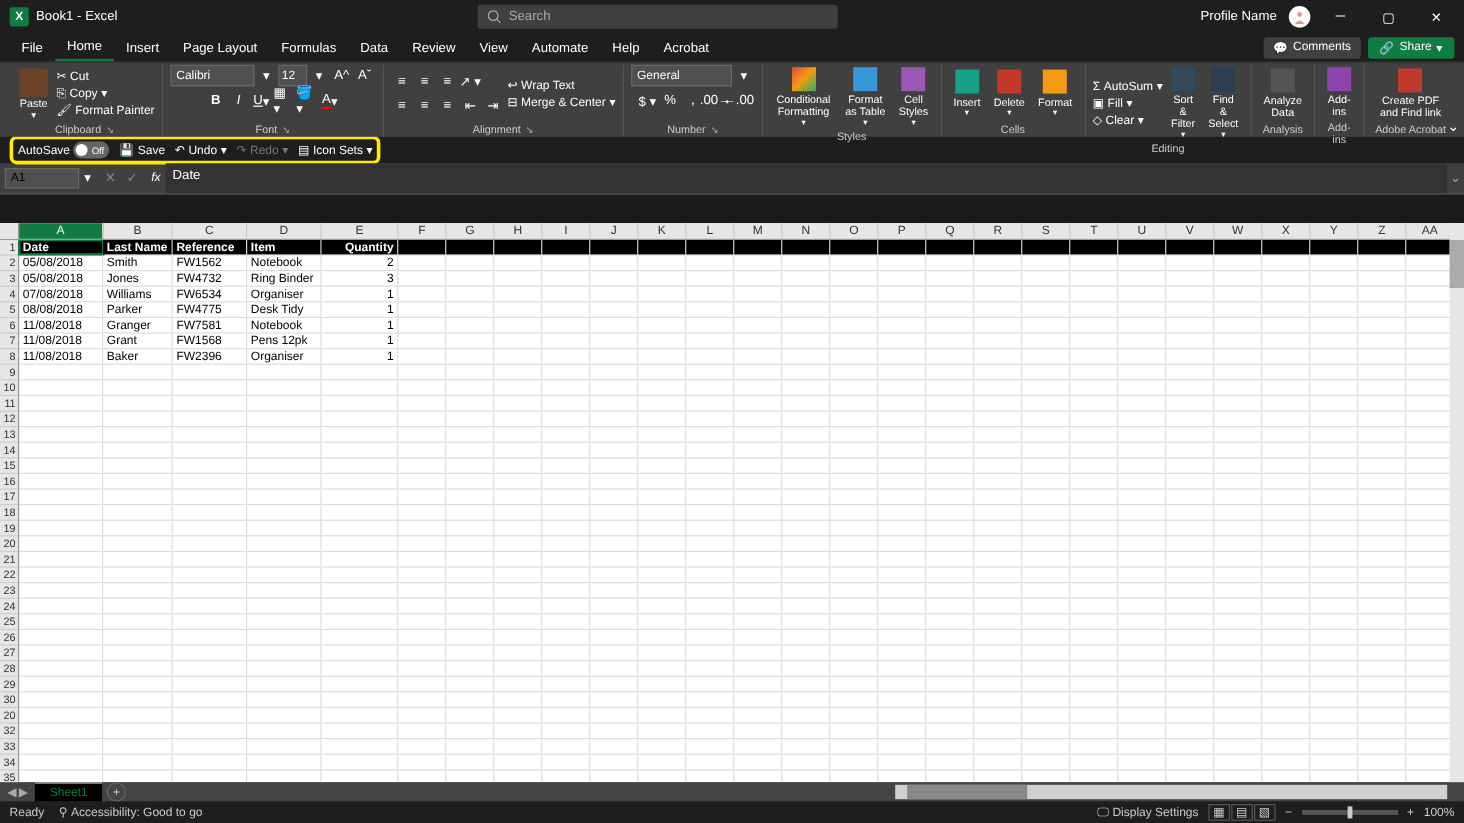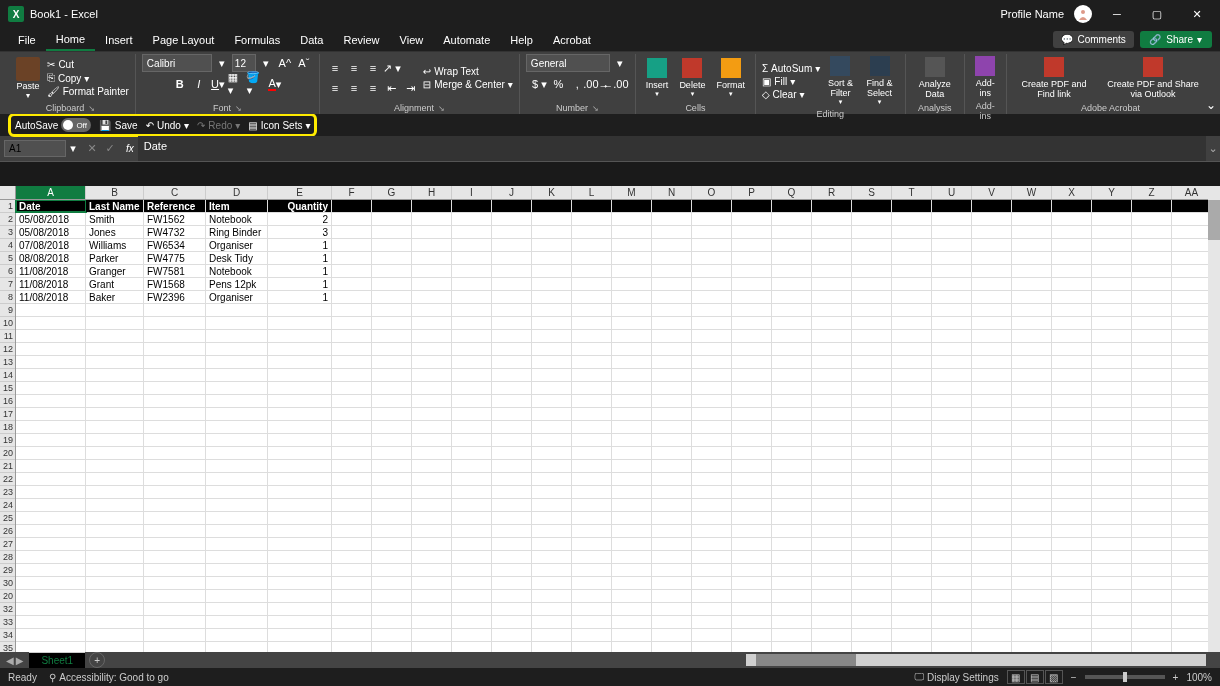--- a/index.html
+++ b/index.html
@@ -107,20 +107,27 @@
 svg { display: block; }
 </style>
 </head>
 <body>
 
 <div class="title-bar">
   <div class="excel-icon">X</div>
   <span class="title-text">
     <span>Book1</span> - <span>Excel</span>
   </span>
+  <div class="search-box">
+    <svg width="12" height="12" viewBox="0 0 12 12">
+        <circle cx="5" cy="5" r="4" stroke="#aaa" fill="none"></circle>
+        <line x1="8" y1="8" x2="11" y2="11" stroke="#aaa"></line>
+      </svg>
+    <span>Search</span>
+  </div>
   <div class="title-right">
     <span>Profile Name</span>
     <div class="avatar">
       <svg width="12" height="12" viewBox="0 0 12 12">
           <circle cx="6" cy="4" r="2" fill="#d98"></circle>
           <path d="M2 12 Q6 6 10 12" fill="#d98"></path>
         </svg>
     </div>
     <div class="win-btn">─</div>
     <div class="win-btn">▢</div>
@@ -246,20 +253,40 @@
         <span class="btn-sm">.00→</span>
         <span class="btn-sm">←.00</span>
       </div>
     </div>
     <div class="ribbon-group-label">
         <span>Number</span>
         <span class="dlg-launcher">↘</span>
       </div>
   </div>
 
+  <div class="ribbon-group">
+    <div class="ribbon-group-content">
+      <div class="big-btn">
+          <div class="big-btn-icon cf-icon"></div>
+          <span>Conditional Formatting</span>
+          <span style="font-size:7px">▾</span>
+        </div>
+      <div class="big-btn">
+          <div class="big-btn-icon ft-icon"></div>
+          <span>Format as Table</span>
+          <span style="font-size:7px">▾</span>
+        </div>
+      <div class="big-btn">
+          <div class="big-btn-icon cs-icon"></div>
+          <span>Cell Styles</span>
+          <span style="font-size:7px">▾</span>
+        </div>
+    </div>
+    <div class="ribbon-group-label">Styles</div>
+  </div>
 
   <div class="ribbon-group">
     <div class="ribbon-group-content">
       <div class="big-btn">
           <div class="big-btn-icon ins-icon"></div>
           <span>Insert</span>
           <span style="font-size:7px">▾</span>
         </div>
       <div class="big-btn">
           <div class="big-btn-icon del-icon"></div>
@@ -314,24 +341,20 @@
         </div>
     </div>
     <div class="ribbon-group-label">Add-ins</div>
   </div>
 
   <div class="ribbon-group" style="border-right:none">
     <div class="ribbon-group-content">
       <div class="big-btn">
           <div class="big-btn-icon pdf-icon"></div>
           <span>Create PDF and Find link</span>
-        </div>
-      <div class="big-btn">
-          <div class="big-btn-icon pdf-icon"></div>
-          <span>Create PDF and Share via Outlook</span>
         </div>
     </div>
     <div class="ribbon-group-label">Adobe Acrobat</div>
   </div>
   <div class="ribbon-collapse">⌄</div>
 </div>
 
 <div class="qat">
   <div class="qat-highlight">
     <div class="qat-item">

